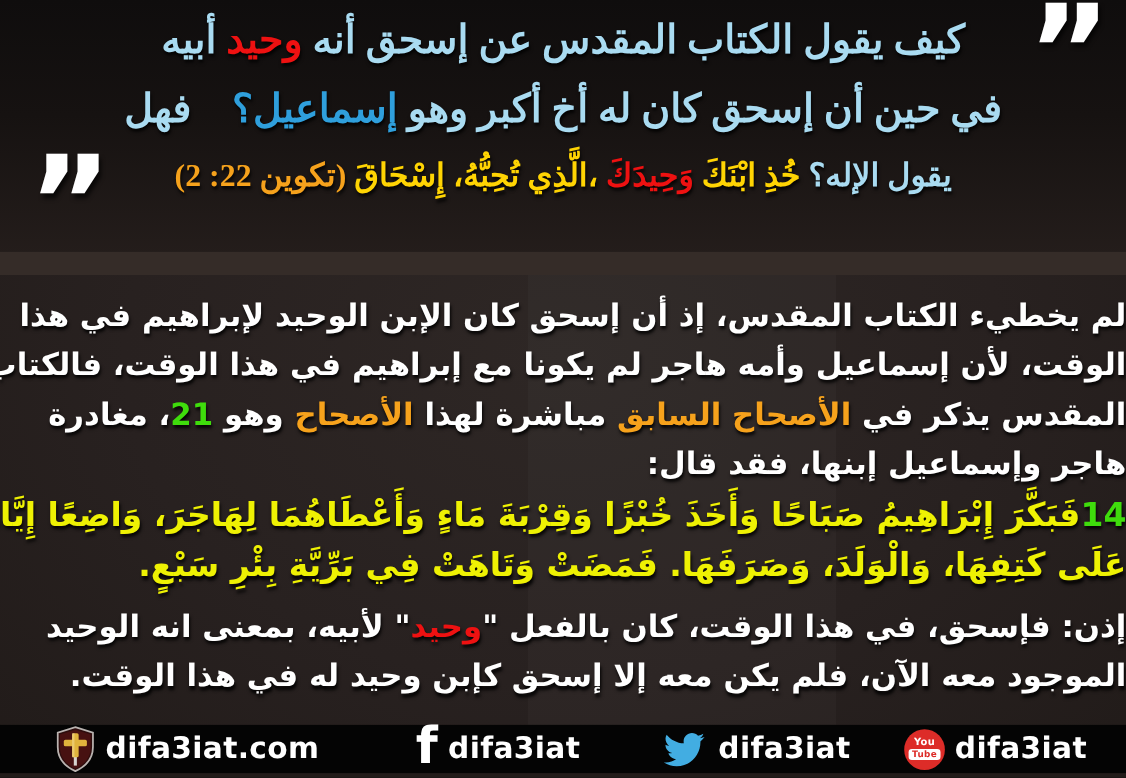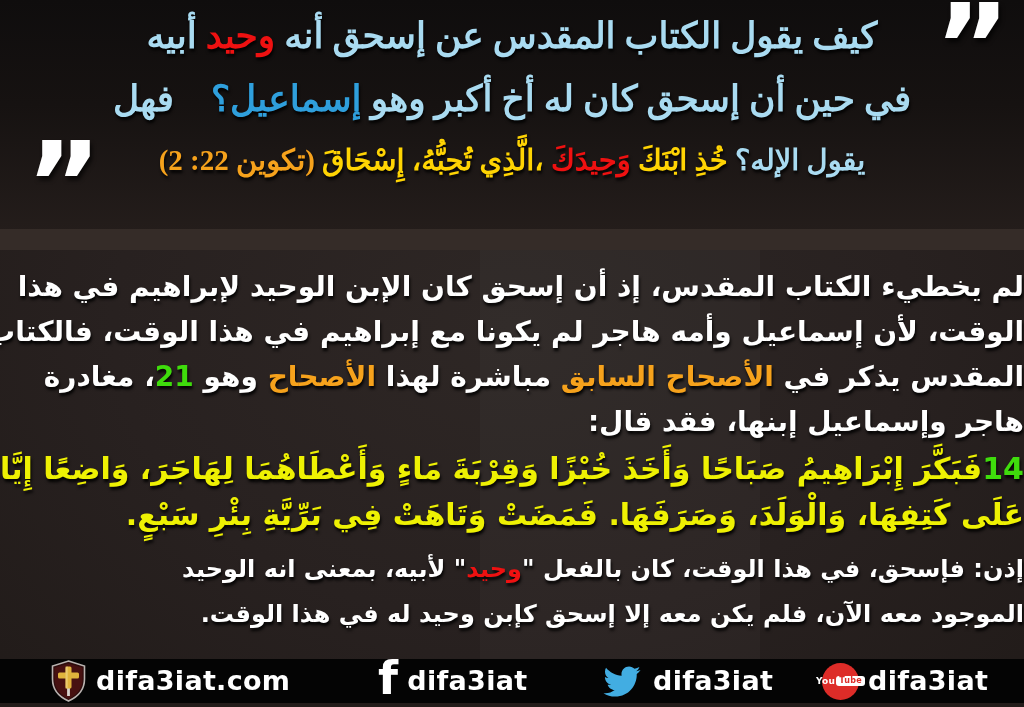--- a/index.html
+++ b/index.html
@@ -38,21 +38,21 @@
   .qmark-open{top:-10px;right:14px;text-align:right;}
   .qmark-close{top:128px;left:26px;text-align:left;}
   
   .body-section{position:absolute;left:0;top:252px;width:1024px;}
   .para{direction:rtl;text-align:right;font-weight:700;}
   .para .tline{white-space:nowrap;}
   .para1{margin-top:12px;font-size:28px;line-height:45px;
     text-shadow:1px 3px 3px rgba(0,0,0,0.9);}
   .verse{margin-top:2px;font-size:30px;line-height:46px;
     text-shadow:1px 3px 3px rgba(0,0,0,0.9);}
-  .para2{margin-top:9px;font-size:24px;line-height:45px;
+  .para2{margin-top:9px;font-size:28px;line-height:45px;
     text-shadow:1px 3px 3px rgba(0,0,0,0.9);}
   
   .footer-band{
     position:absolute;left:0;top:659px;width:1024px;height:44px;
     background:#040404;
   }
   .bottom-strip{
     position:absolute;left:0;top:703px;width:1024px;height:4px;
     background:#231c1a;
   }
@@ -61,21 +61,21 @@
     color:#fff;font-weight:700;font-size:27px;letter-spacing:0.3px;
   }
   .social .label{color:#fff;line-height:44px;}
   .g-site{left:50px;}
   .g-facebook{left:378px;}
   .g-twitter{left:600px;}
   .g-youtube{left:822px;}
   .fb-f{font-size:46px;font-weight:700;color:#fff;line-height:40px;
     transform:translateY(-3px);display:inline-block;}
   .yt-circle{width:37px;height:37px;border-radius:50%;background:#dd2c28;
-    display:flex;flex-direction:row;align-items:center;justify-content:center;gap:1px;}
+    display:flex;flex-direction:column;align-items:center;justify-content:center;gap:1px;}
   .yt-top{color:#fff;font-size:9px;font-weight:700;line-height:9px;}
   .yt-bottom{background:#fff;color:#dd2c28;font-size:8px;font-weight:700;
     line-height:10px;border-radius:3px;padding:0 3px;}
 </style>
 </head>
 <body>
 
 <div class="canvas">
 
   <div class="bg-stripe"></div>

